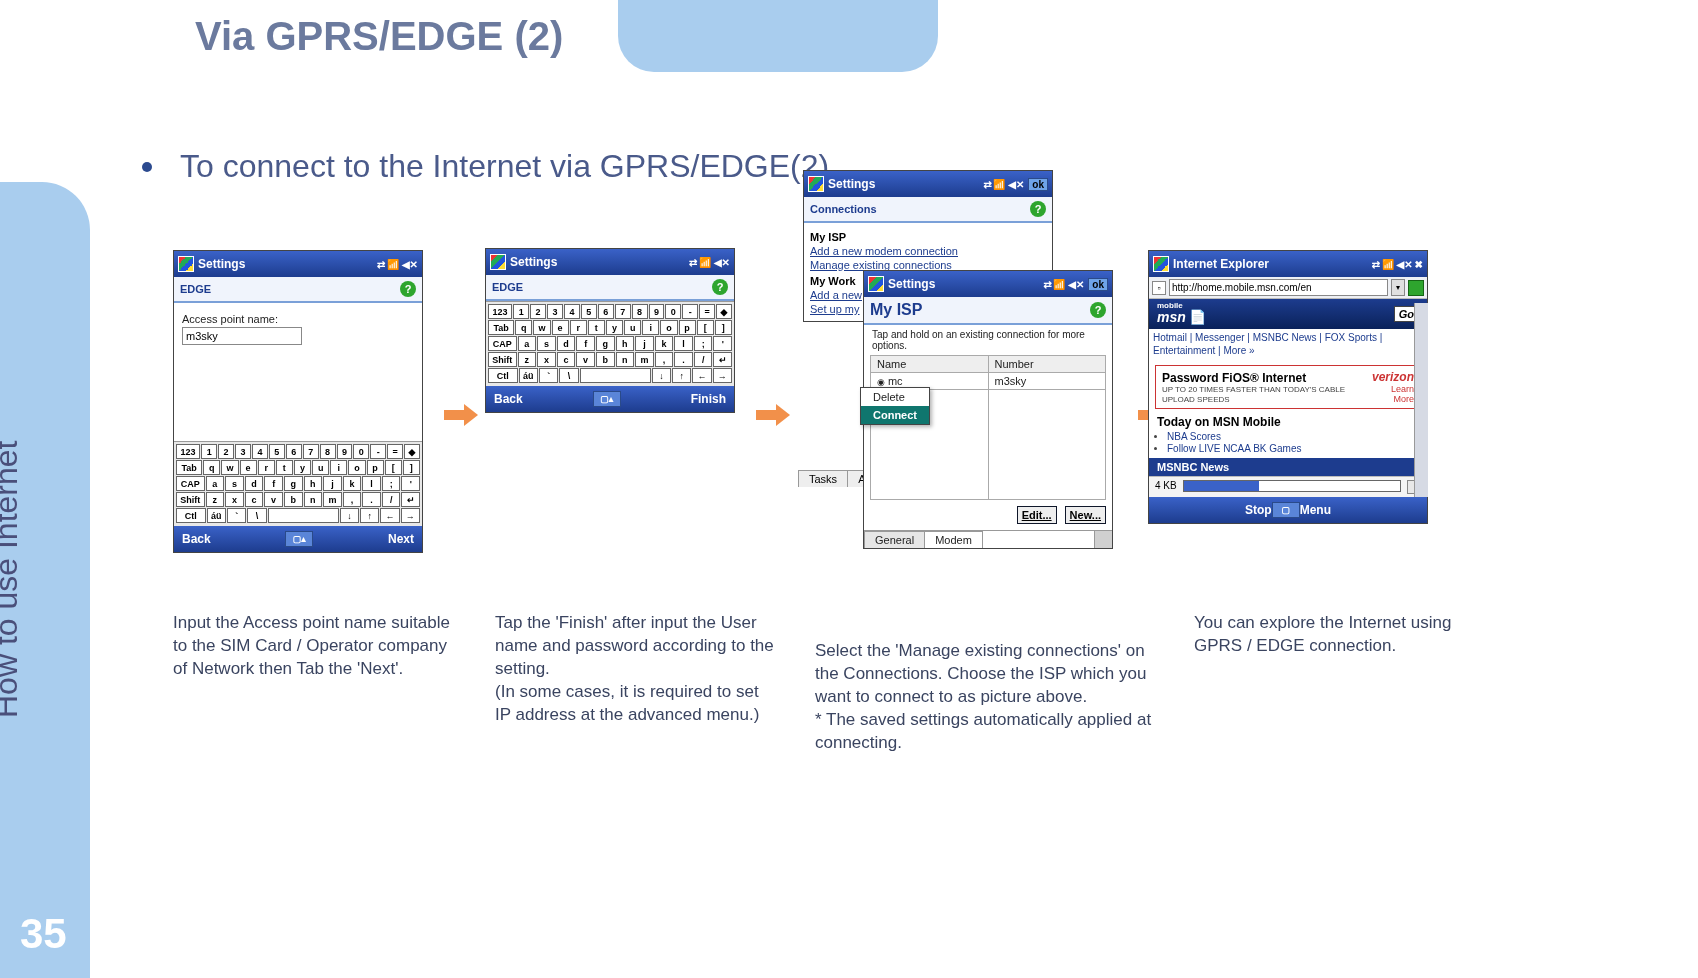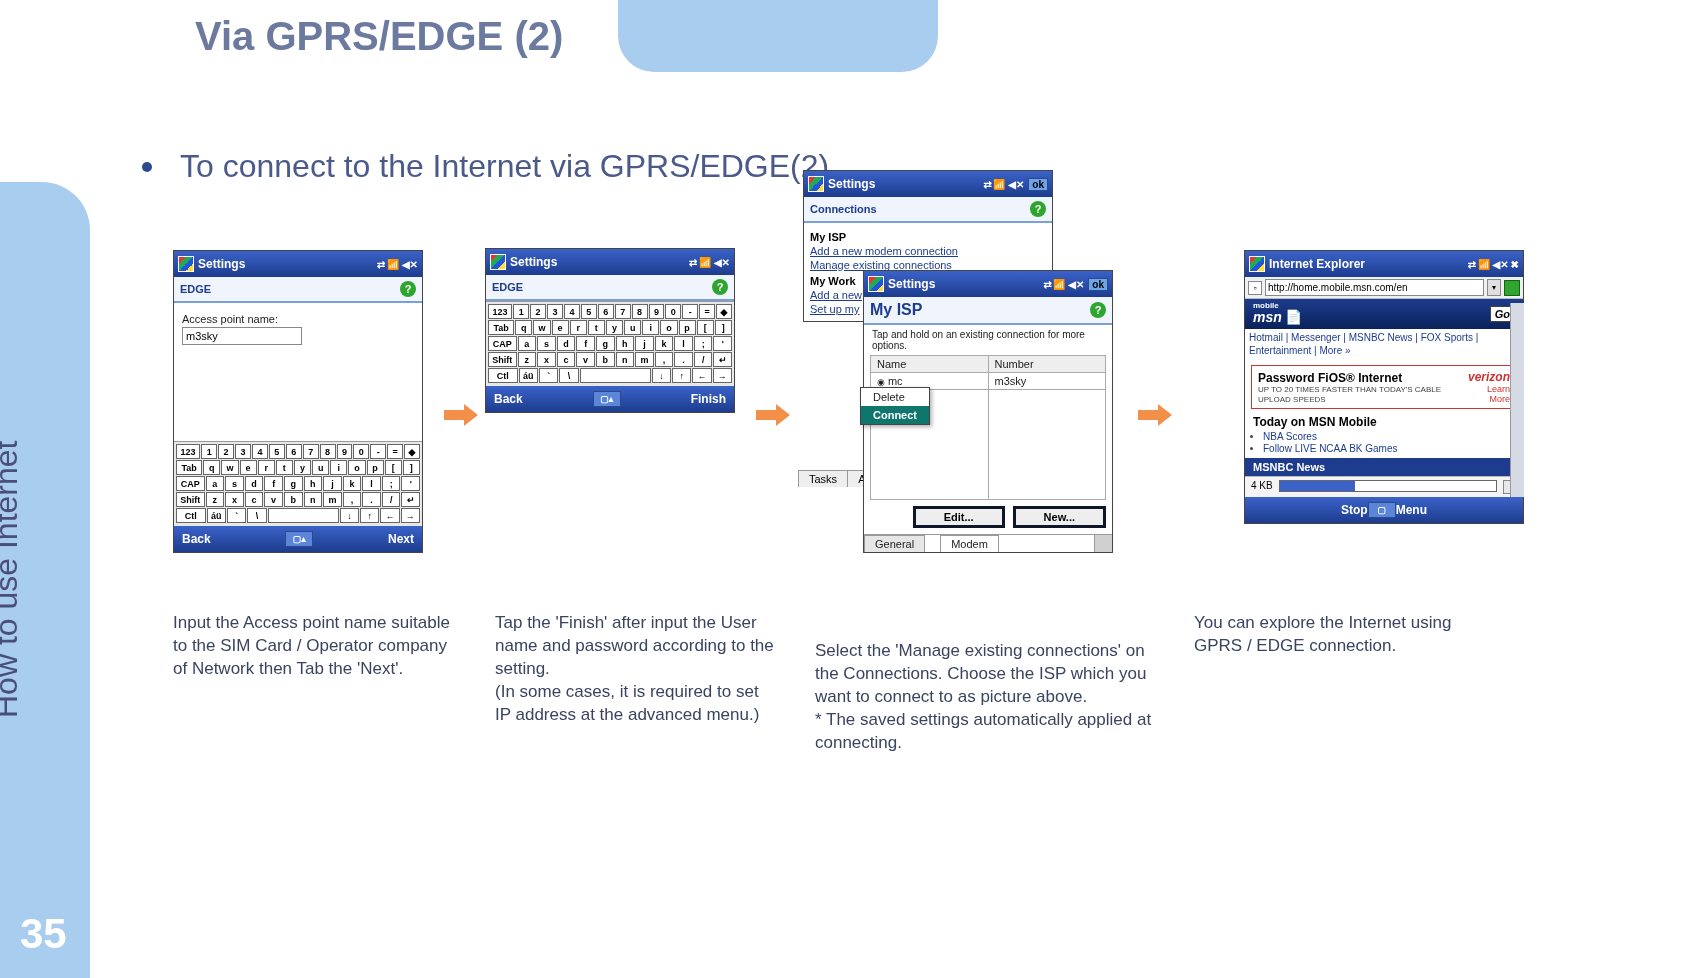--- a/index.html
+++ b/index.html
@@ -199,22 +199,22 @@
   .isp-table th { background:#eee; }
   .ctx-menu {
     position:absolute; top:32px; left:-4px;
     border:1px solid #444; background:#fff; font-size:11px;
     box-shadow:2px 2px 4px rgba(0,0,0,.3);
     z-index:5;
   }
   .ctx-item { padding:3px 12px; }
   .ctx-item.sel { background:#0f766e; color:#fff; font-weight:bold; }
   .isp-bottom-btns { display:flex; justify-content:flex-end; gap:8px; padding:6px; }
-  .isp-btn { border:3px solid #0f172a; background:#eee; font-size:11px; padding:2px 28px; font-weight:bold;}
-  .isp-tabs { display:flex; border-top:1px solid #999;gap:16px; }
+  .isp-btn { border:1px solid #0f172a; background:#eee; font-size:11px; padding:2px 4px; font-weight:bold;text-decoration:underline;}
+  .isp-tabs { display:flex; border-top:1px solid #999; }
   .isp-tab { border:1px solid #999; border-bottom:none; padding:2px 10px; font-size:11px; background:#e6e6e6; margin-right:-1px;}
   .isp-tab.active { background:#fff; }
   .isp-corner { margin-left:auto; width:18px; background:#d0d0d0; border-left:1px solid #999;}
   .tasks-adv {
     position:absolute; left:-5px; top:300px;
     display:flex;
   }
   .tasks-adv .isp-tab { background:#eee; }
 
   
@@ -261,21 +261,21 @@
   .dl-row { display:flex; gap:6px; padding:3px 6px; border-top:1px solid #bbb; font-size:10px; background:#f4f4f4;}
   .dl-bar { flex:1; height:12px; border:1px solid #666; position:relative; background:#fff;}
   .dl-fill { position:absolute; top:0; left:0; bottom:0; width:35%; background:#3a62c8;}
   .dl-stop { width:14px;height:14px;border:1px solid #888;background:#e8e8e8;}
   .ie-bottombar { height:26px; background:linear-gradient(#3a62c8,#1d3c8e); display:flex;align-items:center;justify-content:center;padding:0 10px;color:#fff;font-weight:bold;font-size:12px;}
 
   
   #p1 { top:250px; left:173px; }
   #p2 { top:248px; left:485px; }
   #p3 { top:170px; left:803px; }
-  #p4 { top:250px; left:1244px; }
+  #p4 { top:250px; left:1148px; }
 
   #a1 { top:404px; left:444px; }
   #a2 { top:404px; left:756px; }
   #a3 { top:404px; left:1138px; }
 
   #c1 { top:612px; left:173px; width:290px; }
   #c2 { top:612px; left:495px; width:280px; }
   #c3 { top:640px; left:815px; width:348px; }
   #c4 { top:612px; left:1194px; width:310px; }
 </style>

